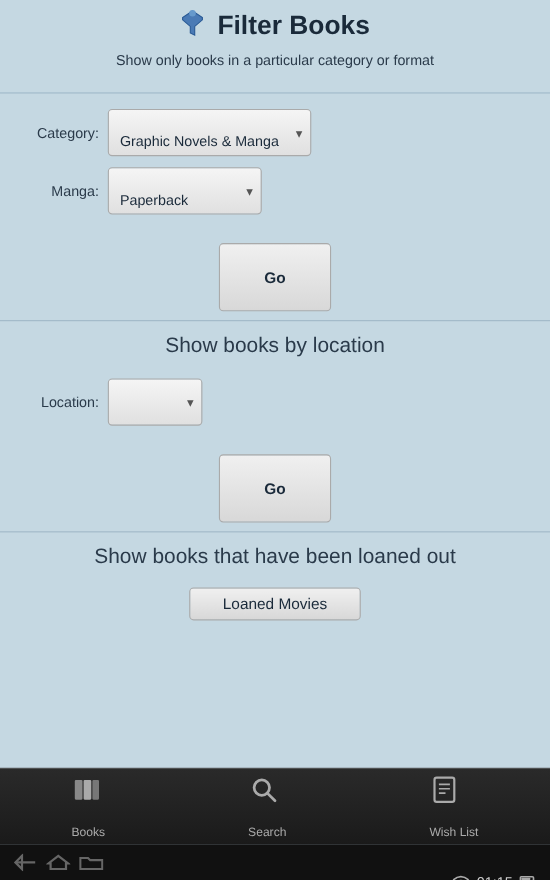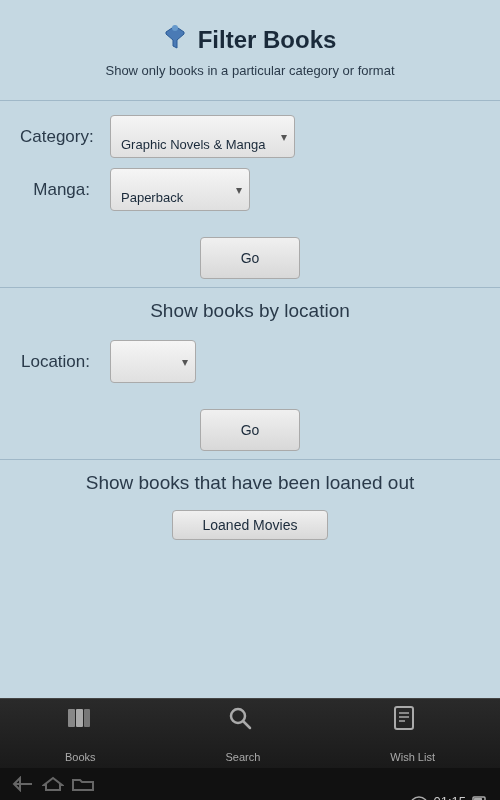--- a/index.html
+++ b/index.html
@@ -22,21 +22,21 @@
       flex-direction: column;
       align-items: center;
       padding: 0 0 10px 0;
       overflow: hidden;
     }
 
     .header {
       display: flex;
       align-items: center;
       justify-content: flex-end;
-      padding: 24px 0 6px 0;
+      padding: 8px 0 6px 0;
       gap: 12px;
     }
 
     .header-icon {
       font-size: 22px;
     }
 
     .header-title {
       font-size: 24px;
       font-weight: bold;
@@ -63,25 +63,25 @@
       padding: 10px 20px;
     }
 
     .form-row {
       display: flex;
       align-items: center;
       margin-bottom: 10px;
     }
 
     .form-label {
-      font-size: 17px;
+      font-size: 13px;
       color: #2a3a4a;
       width: 70px;
       text-align: right;
-      margin-right: 20px;
+      margin-right: 8px;
     }
 
     .select-wrapper {
       position: relative;
       display: inline-block;
     }
 
     .select-wrapper::after {
       content: '▾';
       position: absolute;
@@ -102,27 +102,28 @@
       padding: 21px 28px 5px 10px;
       font-size: 13px;
       color: #1a2a3a;
       cursor: pointer;
       min-width: 140px;
     }
 
     .go-btn {
       display: block;
       margin: 6px auto 4px auto;
-      padding: 12px 40px;
+      padding: 22px 40px;
       background: linear-gradient(to bottom, #f0f0f0, #d8d8d8);
       border: 1px solid #aaa;
       border-radius: 4px;
       font-size: 14px;
       color: #1a2a3a;
       cursor: pointer;
+      font-weight: bold;
     }
 
     .section-label {
       text-align: center;
       font-size: 19px;
       color: #2a3a4a;
       margin-bottom: 8px;
     }
 
     .loaned-btn {

